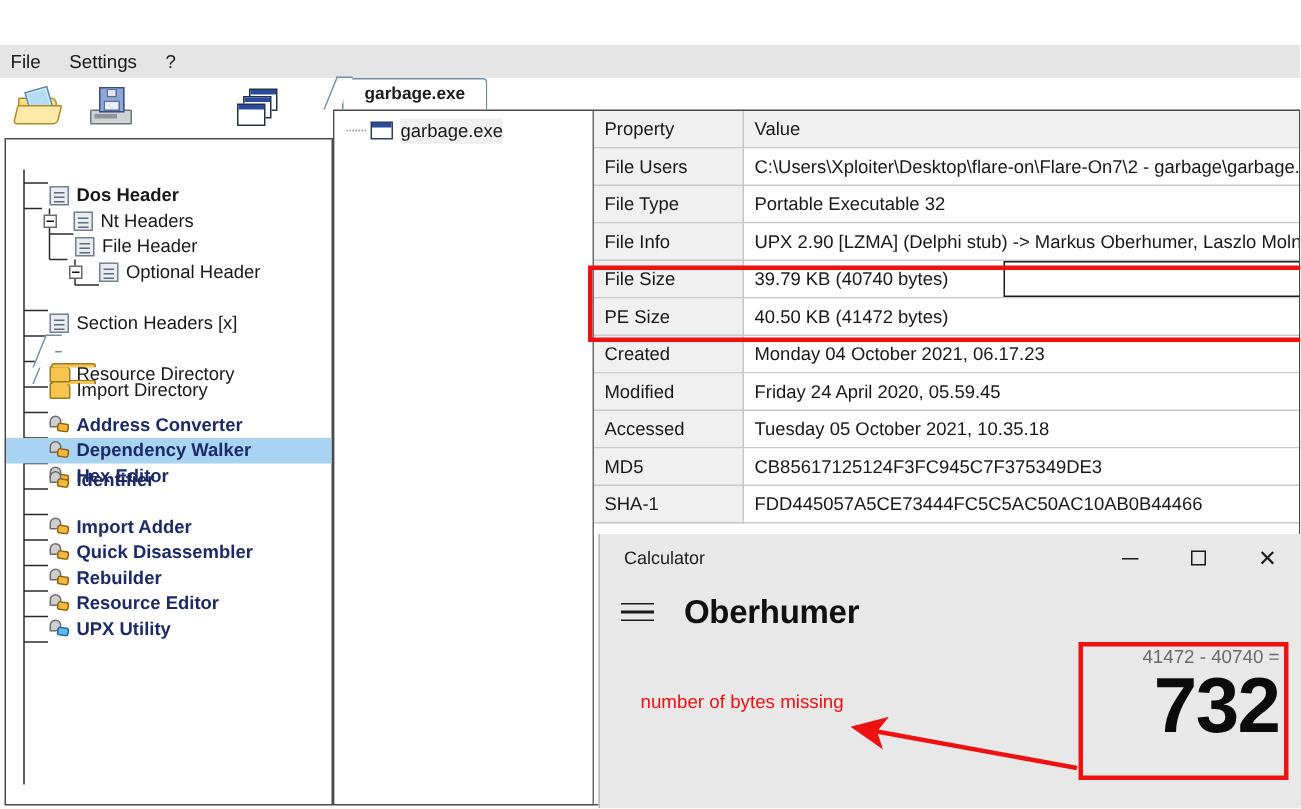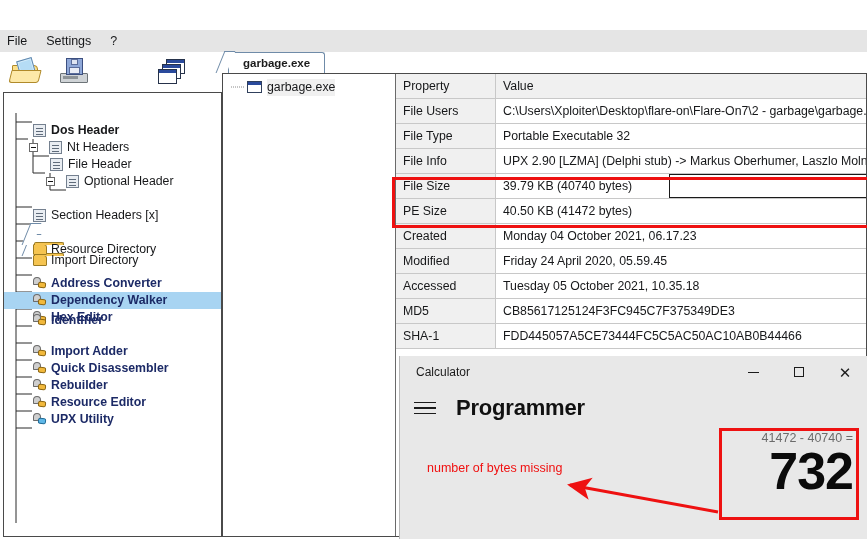--- a/index.html
+++ b/index.html
@@ -649,21 +649,21 @@
         </div>
       </div>
     </div>
 
     <div class="calc-header">
       <div class="hamburger">
         <span></span>
           <span></span>
           <span></span>
       </div>
-      <div class="calc-mode">Programmer</div>
+      <div class="calc-mode">Oberhumer</div>
     </div>
 
     <div class="calc-expr">41472 - 40740 =</div>
     <div class="calc-result">732</div>
   </div>
 
   <div class="calc-red-box"></div>
 
   <svg class="annot-arrow" viewBox="0 0 477 119">
     <defs>

